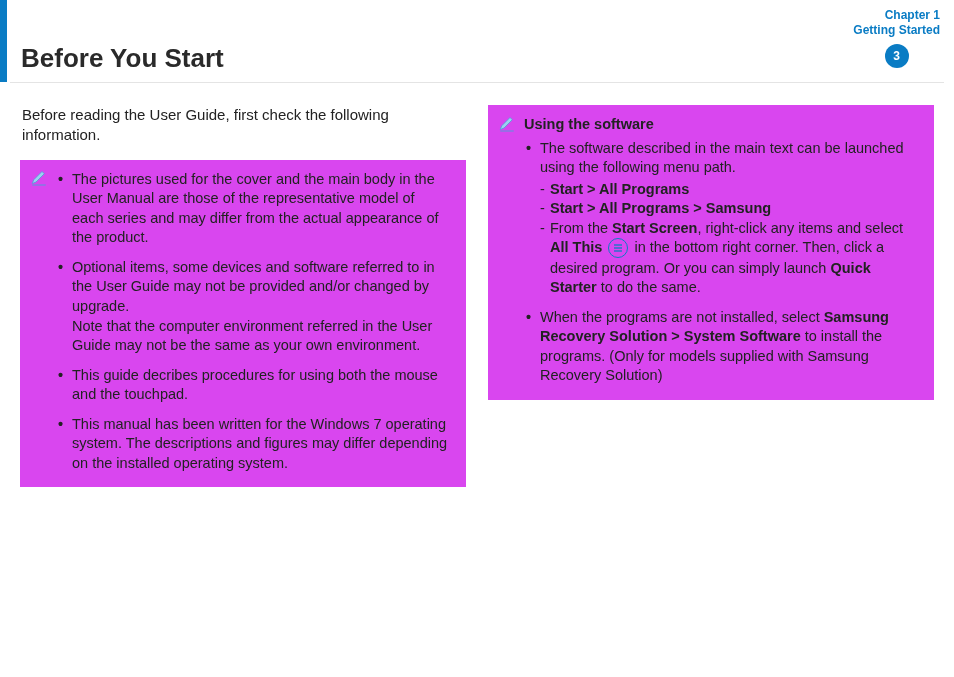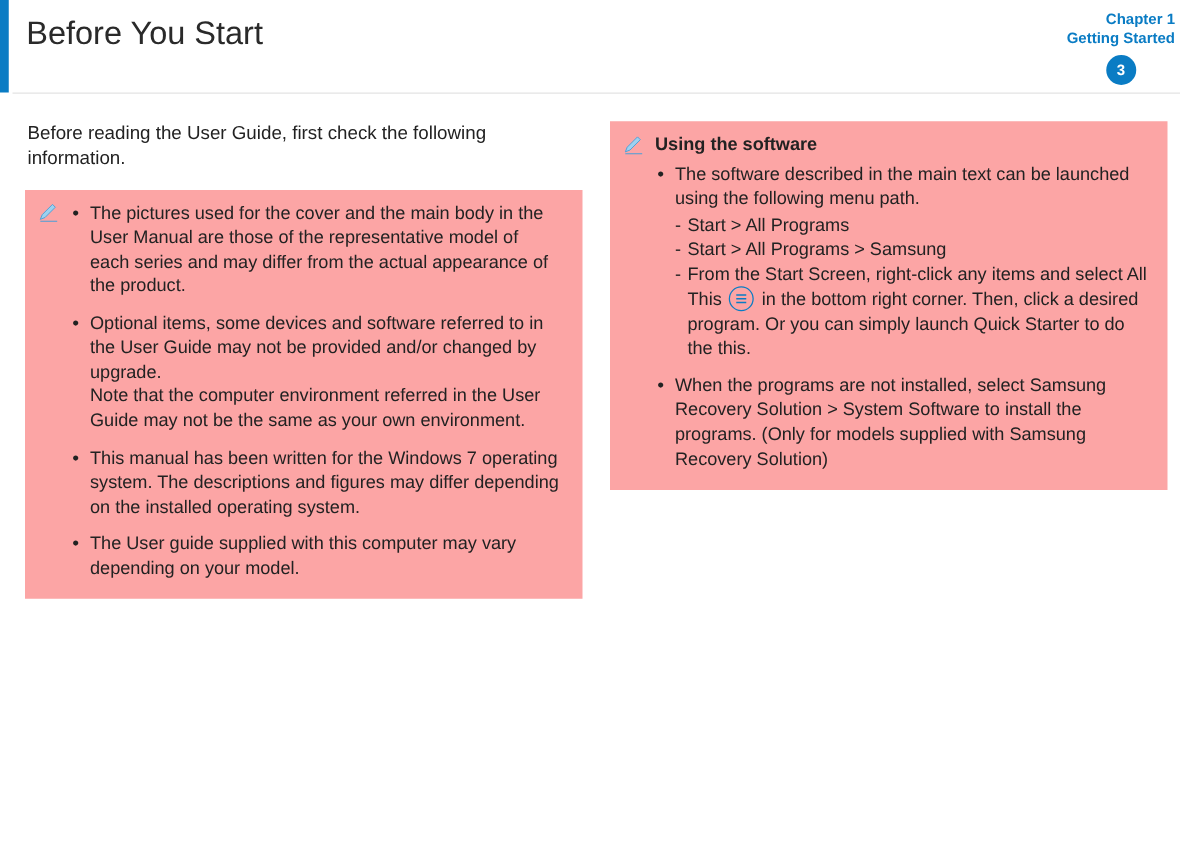--- a/index.html
+++ b/index.html
@@ -15,24 +15,25 @@
   }
   .header {
     display: flex;
     justify-content: space-between;
     align-items: flex-start;
     padding: 6px 10px 6px 0;
     border-left: 7px solid #0a7cc4;
   }
   .header-title {
     font-size: 26px;
-    font-weight: 400;
+    font-weight: 700;
     color: #2a2a2a;
     padding-left: 14px;
     padding-top: 3px;
+    margin-top: 32px;
   }
   .header-right {
     display: flex;
     align-items: center;
     gap: 6px;
     padding-top: 2px;
     padding-right: 4px;
     flex-direction: column;
   }
   .chapter-info {
@@ -67,21 +68,21 @@
   .col {
     flex: 1 1 50%;
     min-width: 0;
   }
   .intro {
     font-size: 15px;
     margin-bottom: 14px;
     padding-left: 2px;
   }
   .note-box {
-    background: #fca5a5;
+    background: #d946ef;
     padding: 10px 16px 14px 10px;
     position: relative;
   }
   .note-icon {
     position: absolute;
     left: 10px;
     top: 10px;
   }
   .note-icon svg { display:block; }
   .note-title {
@@ -127,21 +128,21 @@
     justify-content: center;
     width: 20px;
     height: 20px;
     border: 1.5px solid #0a7cc4;
     border-radius: 50%;
     margin: 0 2px;
     position: relative;
     top: -1px;
   }
   .inline-icon svg { display:block; }
-  .b { font-weight: 400; text-align: right; }
+  .b { font-weight: 700; text-align: right; }
   
   .rcol .note-icon { top: 11px; }
 </style>
 </head>
 <body>
 
 <div class="header">
   <div class="header-title">Before You Start</div>
   <div class="header-right">
     <div class="chapter-info">
@@ -169,24 +170,24 @@
       </span>
       <ul class="note-list">
         <li>
           <span>The pictures used for the cover and the main body in the User Manual are those of the representative model of each series and may differ from the actual appearance of the product.</span>
         </li>
         <li>
           <span>Optional items, some devices and software referred to in the User Guide may not be provided and/or changed by upgrade.</span><br>
           <span>Note that the computer environment referred in the User Guide may not be the same as your own environment.</span>
         </li>
         <li>
+          <span>This guide decribes procedures for using both the mouse and the touchpad.</span>
+        </li>
+        <li>
           <span>This manual has been written for the Windows 7 operating system. The descriptions and figures may differ depending on the installed operating system.</span>
-        </li>
-        <li>
-          <span>The User guide supplied with this computer may vary depending on your model.</span>
         </li>
       </ul>
     </div>
   </div>
 
   <div class="col rcol">
     <div class="note-box">
       <span class="note-icon">
         <svg width="18" height="18" viewBox="0 0 24 24">
           <path d="M3 18 L5 13 L16 2 L19 5 L8 16 L3 18 Z" fill="#9dd1f0" stroke="#4a9fd8" stroke-width="1"></path>
@@ -205,21 +206,21 @@
               <span class="b">Start</span><span class="b"> &gt; </span><span class="b">All Programs</span><span class="b"> &gt; </span><span class="b">Samsung</span>
             </div>
             <div class="sub-line">
               <span>From the </span><span class="b">Start Screen</span><span>, right-click any items and select </span><span class="b">All This</span>
               <span class="inline-icon">
                 <svg width="12" height="12" viewBox="0 0 12 12">
                   <line x1="2" y1="3" x2="10" y2="3" stroke="#0a7cc4" stroke-width="1.3"></line>
                   <line x1="2" y1="6" x2="10" y2="6" stroke="#0a7cc4" stroke-width="1.3"></line>
                   <line x1="2" y1="9" x2="10" y2="9" stroke="#0a7cc4" stroke-width="1.3"></line>
                 </svg>
-              </span><span> in the bottom right corner. Then, click a desired program. Or you can simply launch </span><span class="b">Quick Starter</span><span> to do the this.</span>
+              </span><span> in the bottom right corner. Then, click a desired program. Or you can simply launch </span><span class="b">Quick Starter</span><span> to do the same.</span>
             </div>
           </div>
         </li>
         <li>
           <span>When the programs are not installed, select </span><span class="b">Samsung Recovery Solution</span><span class="b"> &gt; </span><span class="b">System Software</span><span> to install the programs. (Only for models supplied with Samsung Recovery Solution)</span>
         </li>
       </ul>
     </div>
   </div>
 

